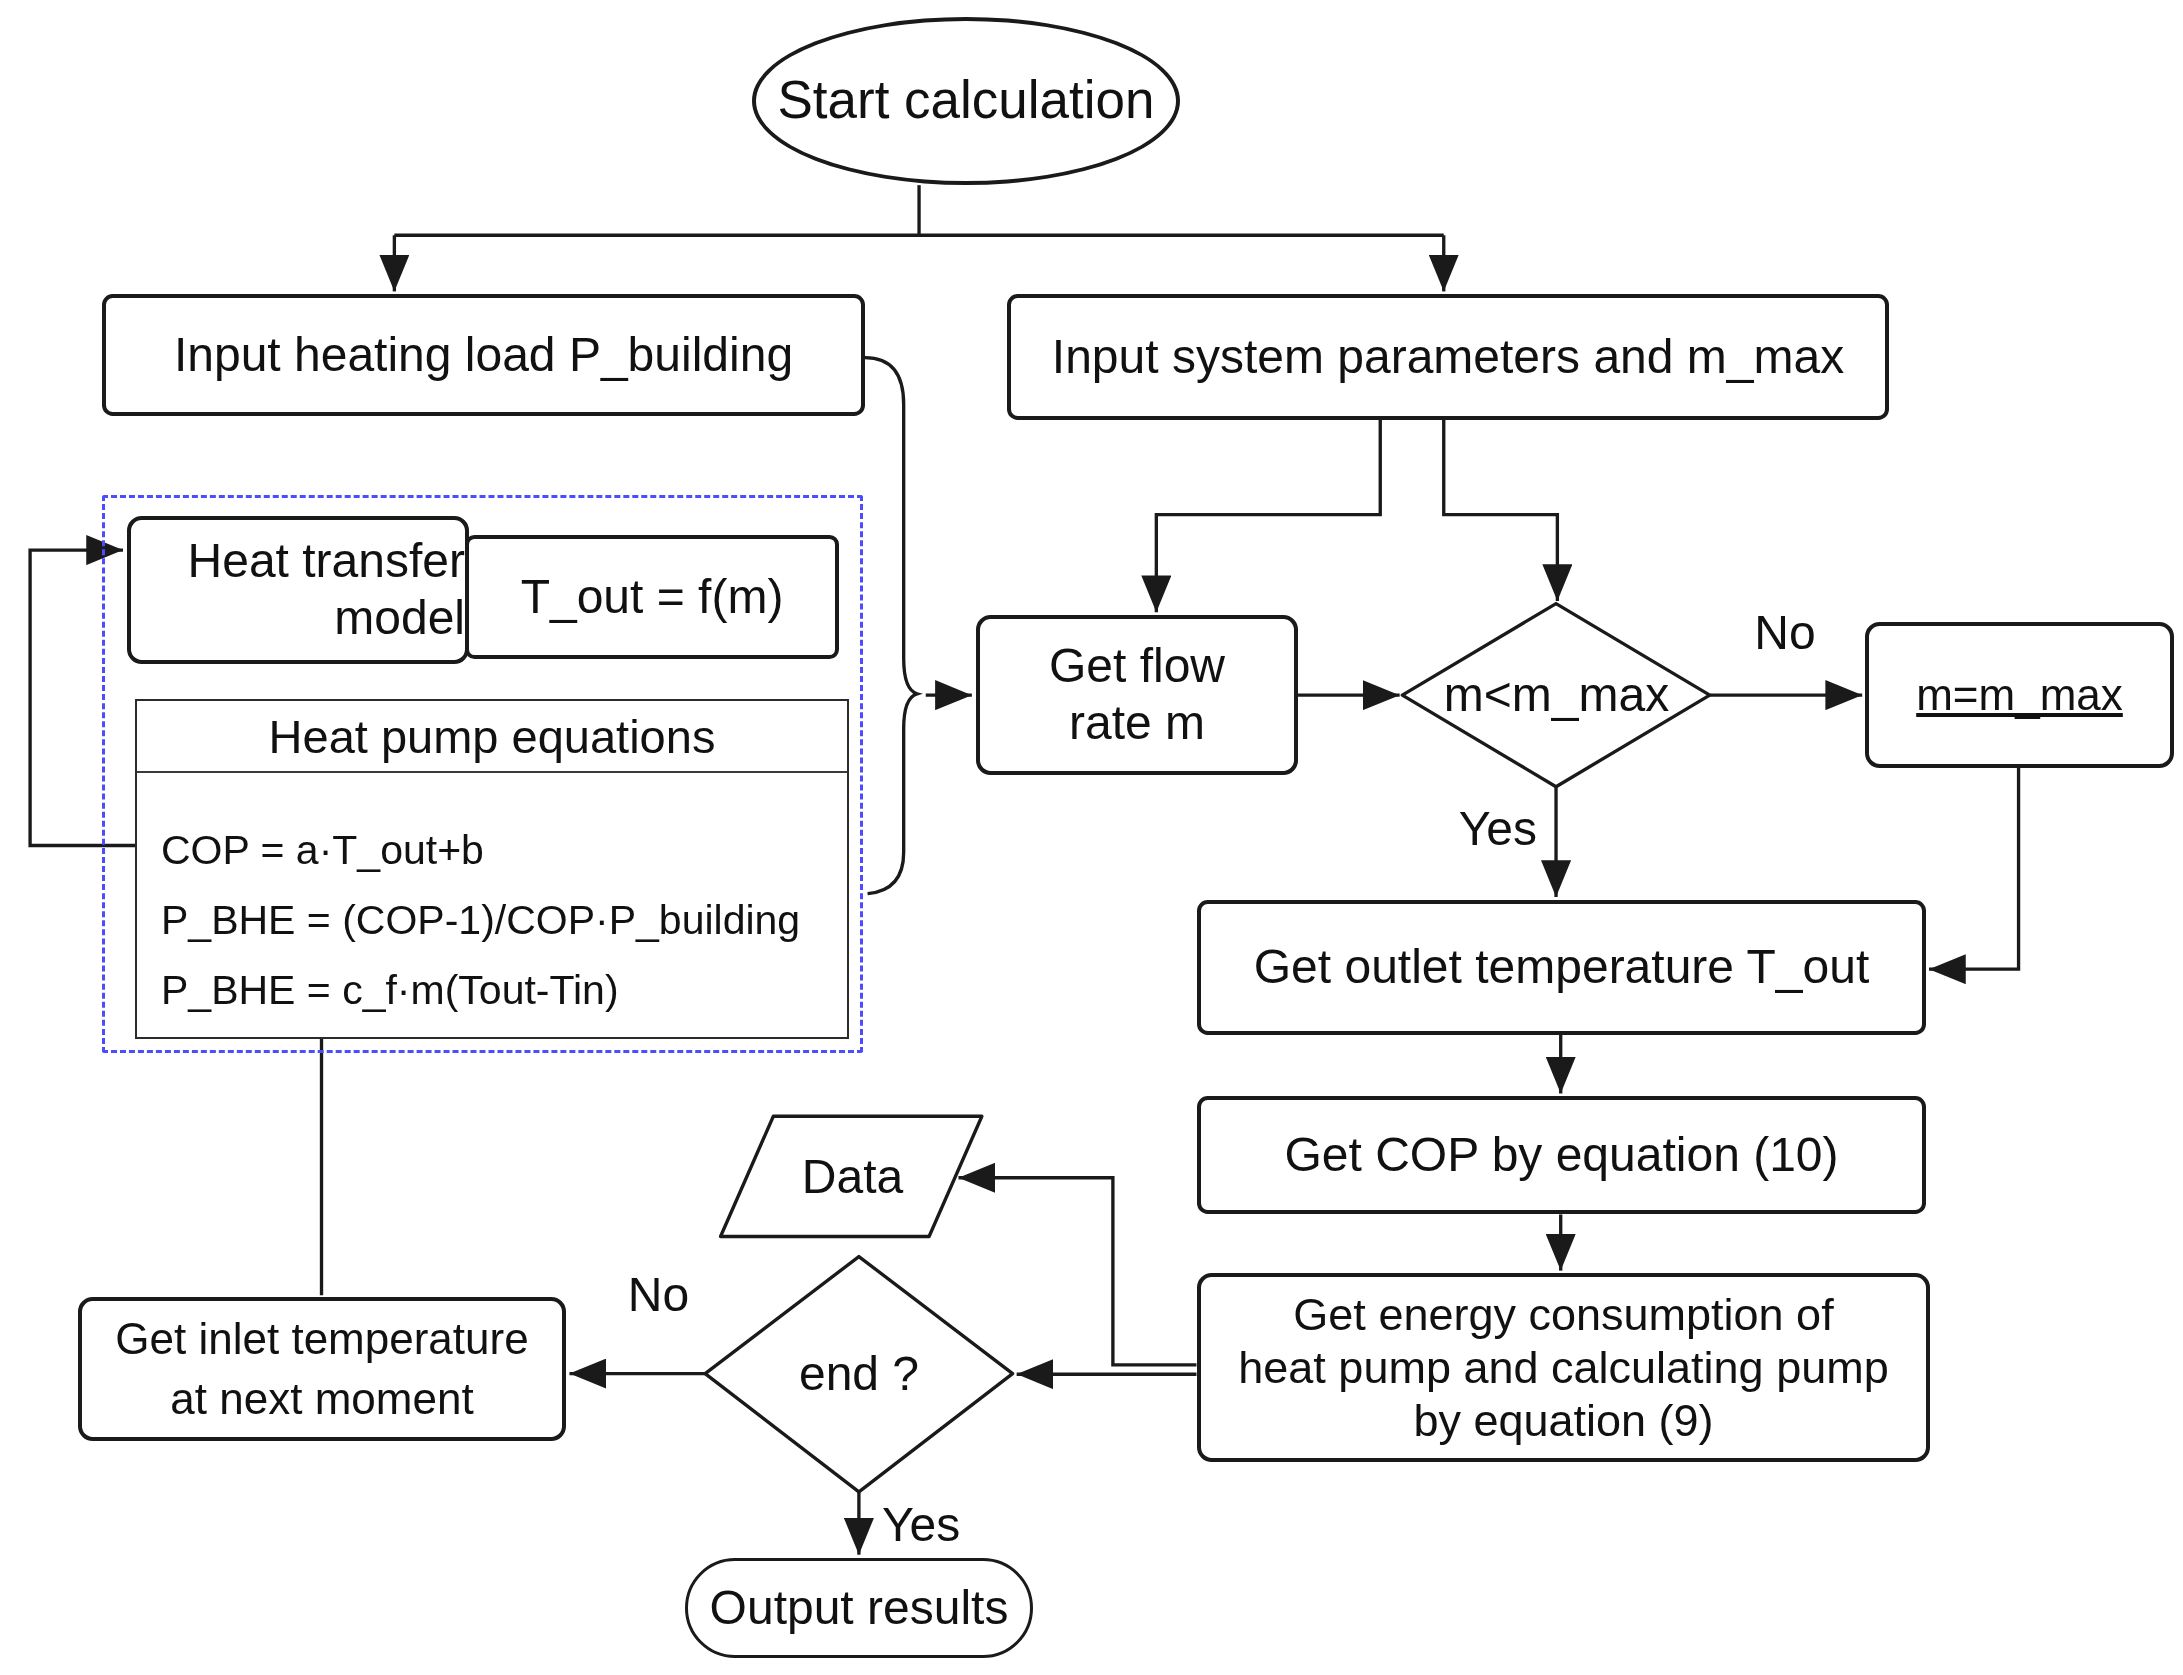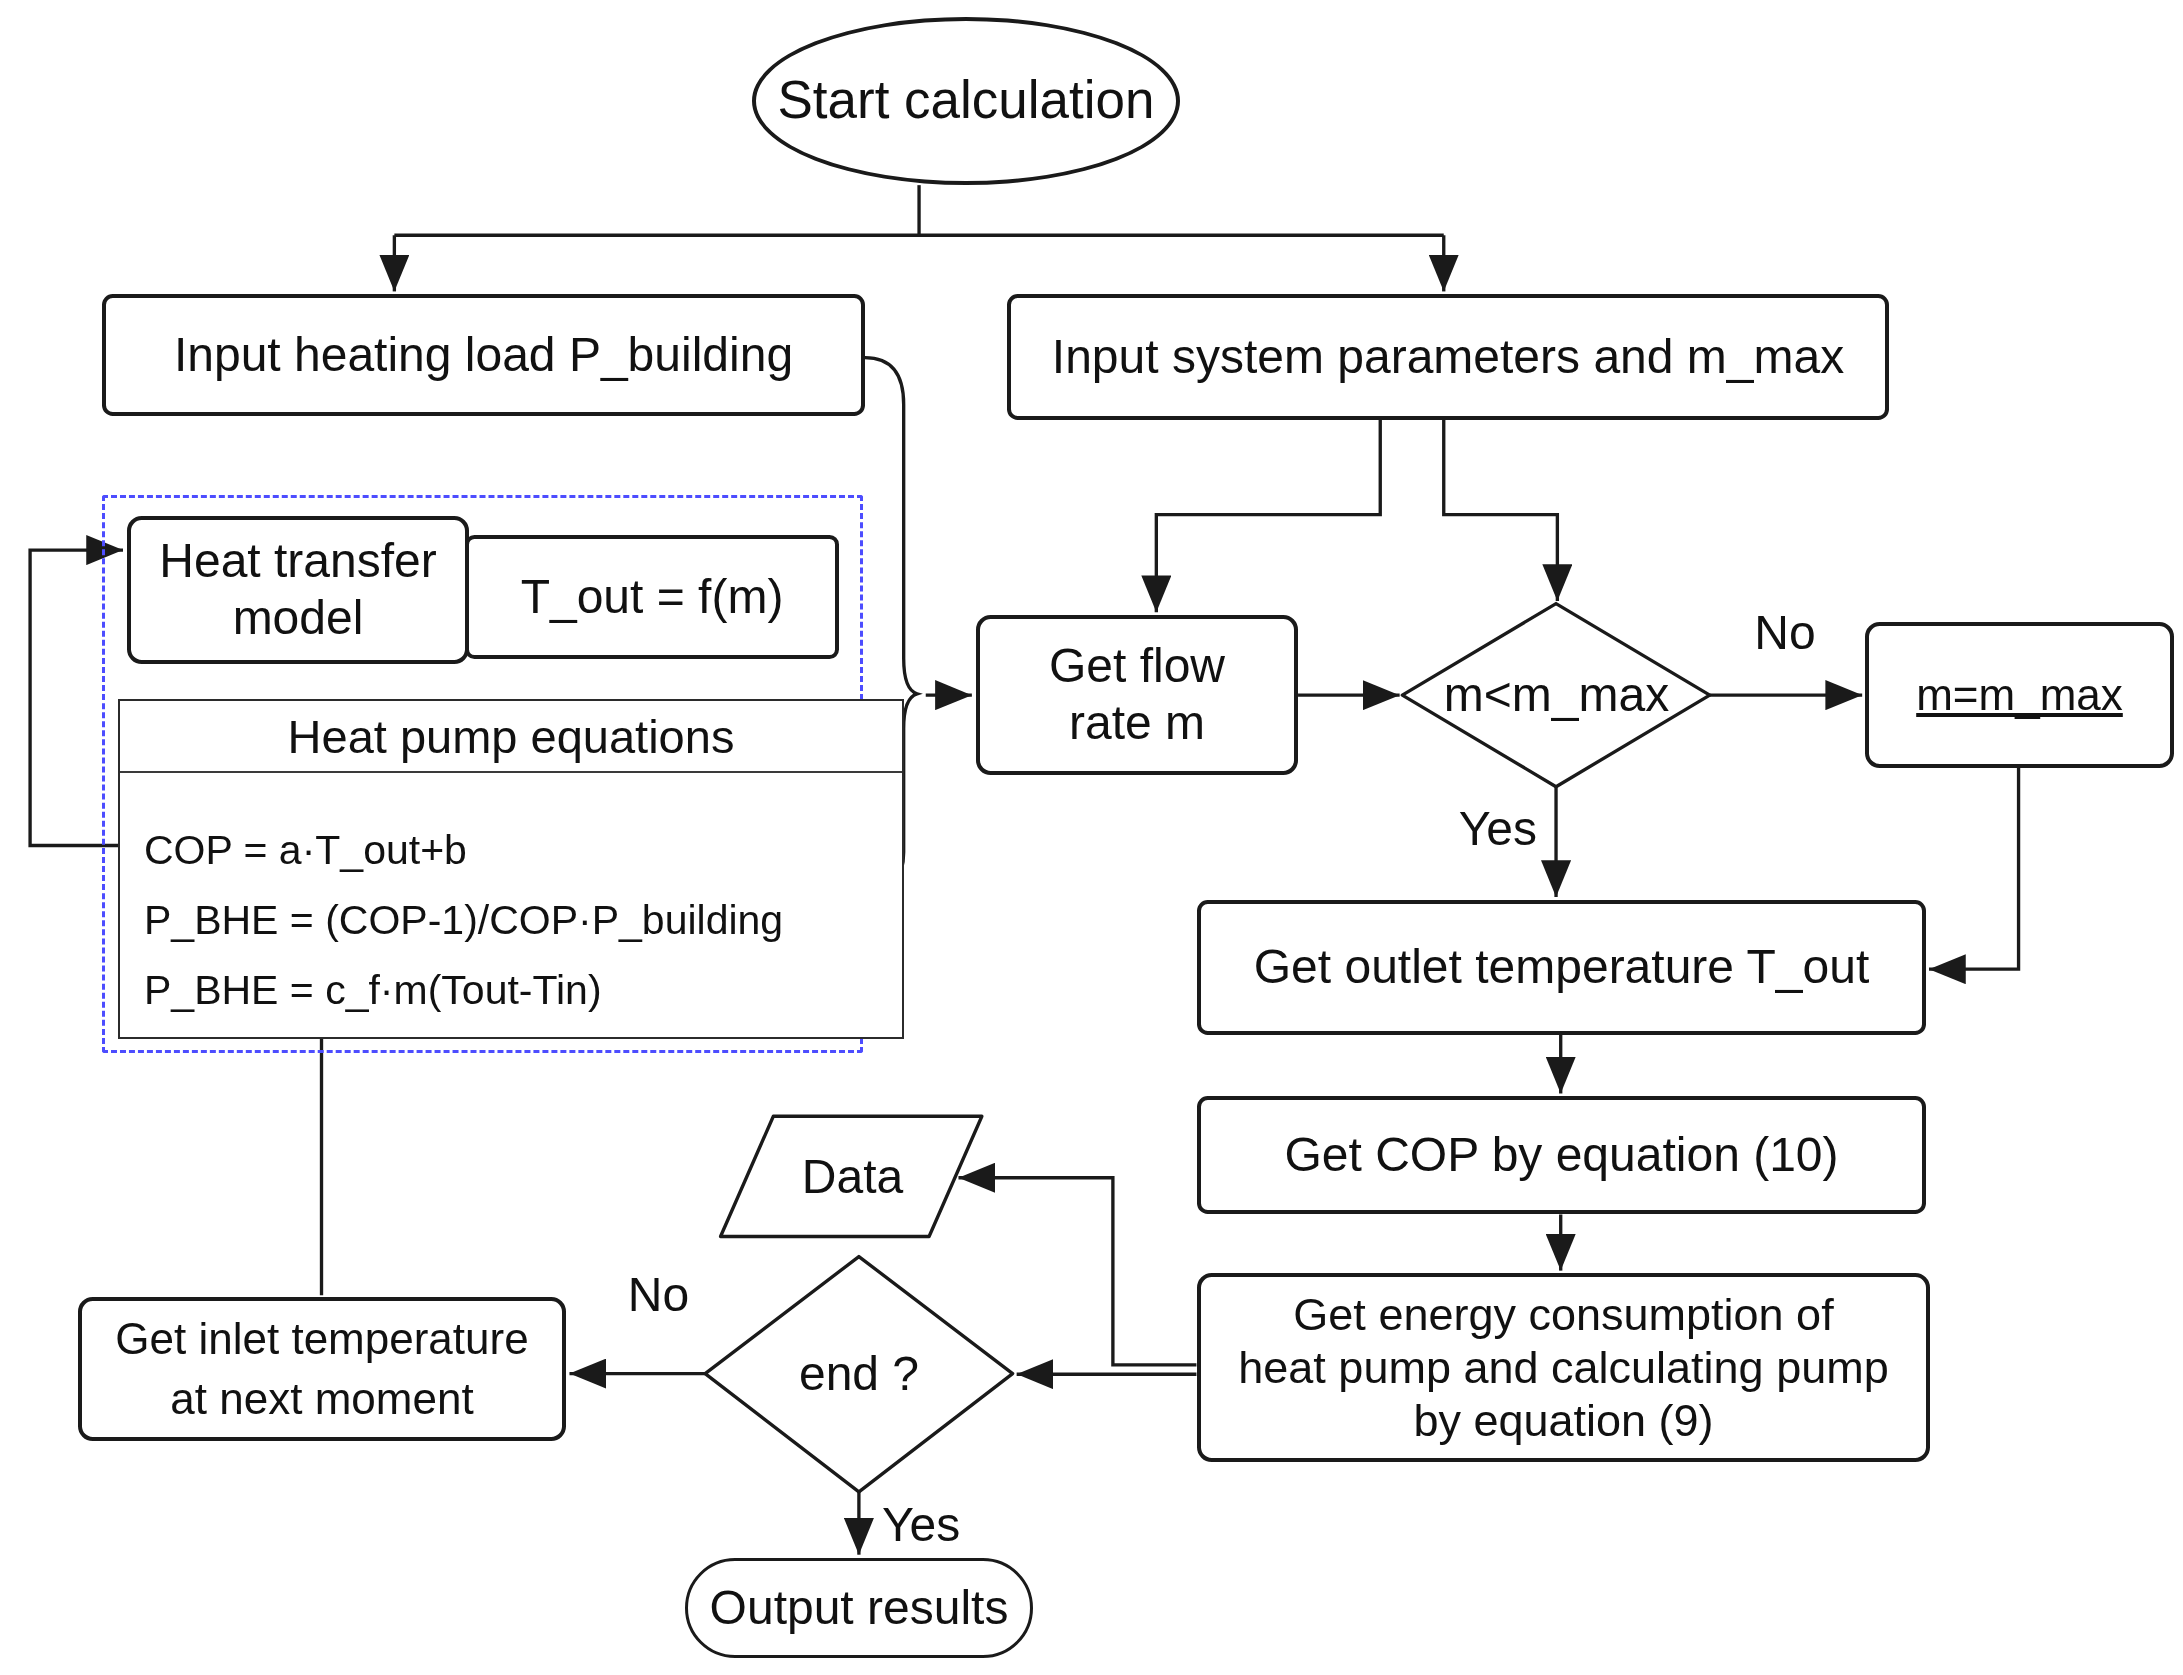--- a/index.html
+++ b/index.html
@@ -70,30 +70,30 @@
   </div>
 
   <div class="node ellipse" style="left:752px;top:16.7px;width:428px;height:168px;font-size:53px;">
     <span>Start calculation</span>
   </div>
 
   <div class="node rounded" style="left:1007px;top:294px;width:882px;height:126px;font-size:48px;border-radius:10.7px;">
     <span>Input system parameters and m_max</span>
   </div>
 
-  <div class="node rounded" style="left:127px;top:516px;width:342px;height:148px;font-size:48px;">
+  <div class="node rounded" style="left:127px;top:516px;width:342px;height:148px;font-size:48px;align-items:flex-end;">
     <span>Heat transfer</span>
     <span>model</span>
   </div>
 
   <div class="node" style="left:465px;top:535px;width:374px;height:124px;font-size:48px;border-radius:9.4px;">
     <span>T_out = f(m)</span>
   </div>
 
-  <div class="eqtable" style="left:118px;top:699px;width:786px;height:340px;gap:20px;">
+  <div class="eqtable" style="left:135px;top:699px;width:714px;height:340px;gap:20px;">
     <div class="eqhead">Heat pump equations</div>
     <div class="eqbody">
       <div class="eqrow">COP = a·T_out+b</div>
       <div class="eqrow">P_BHE = (COP-1)/COP·P_building</div>
       <div class="eqrow">P_BHE = c_f·m(Tout-Tin)</div>
     </div>
   </div>
 
   <div class="node rounded" style="left:976px;top:615px;width:322px;height:160px;font-size:48px;">
     <span>Get flow</span>

